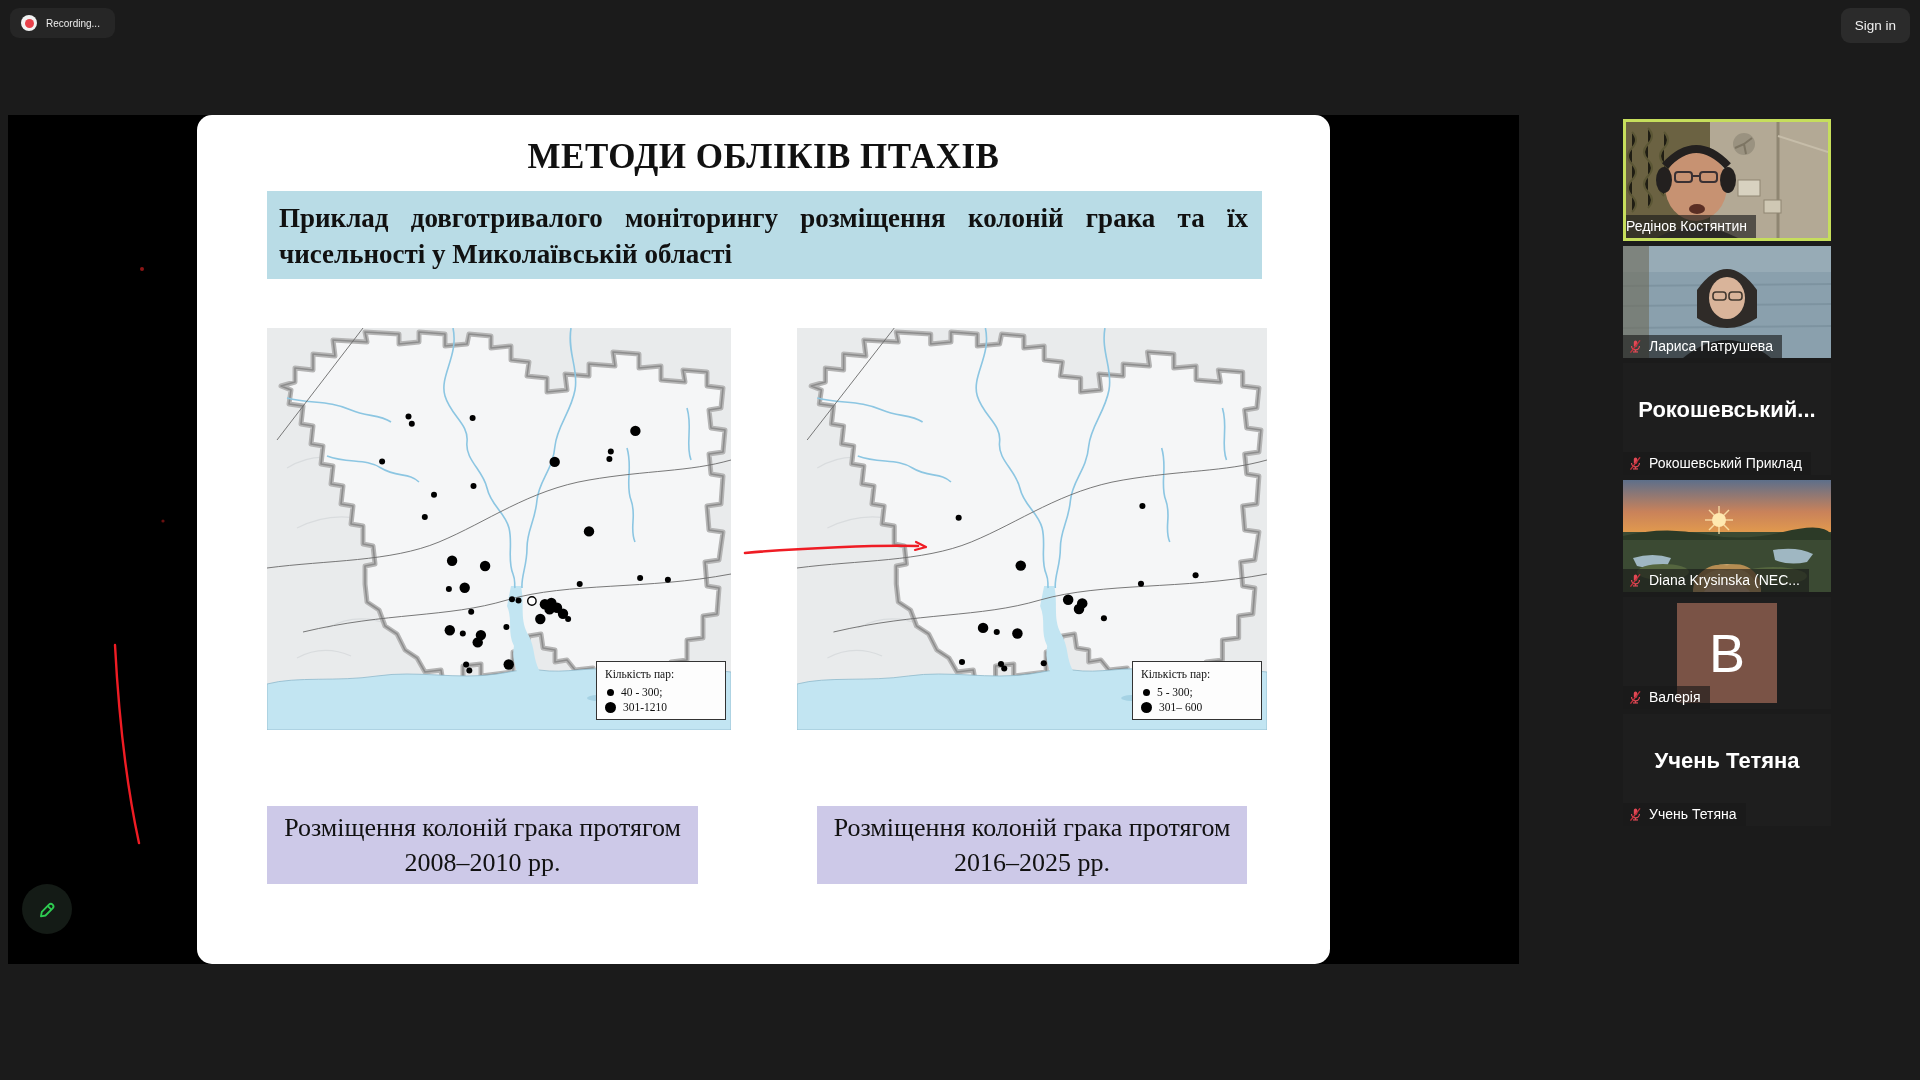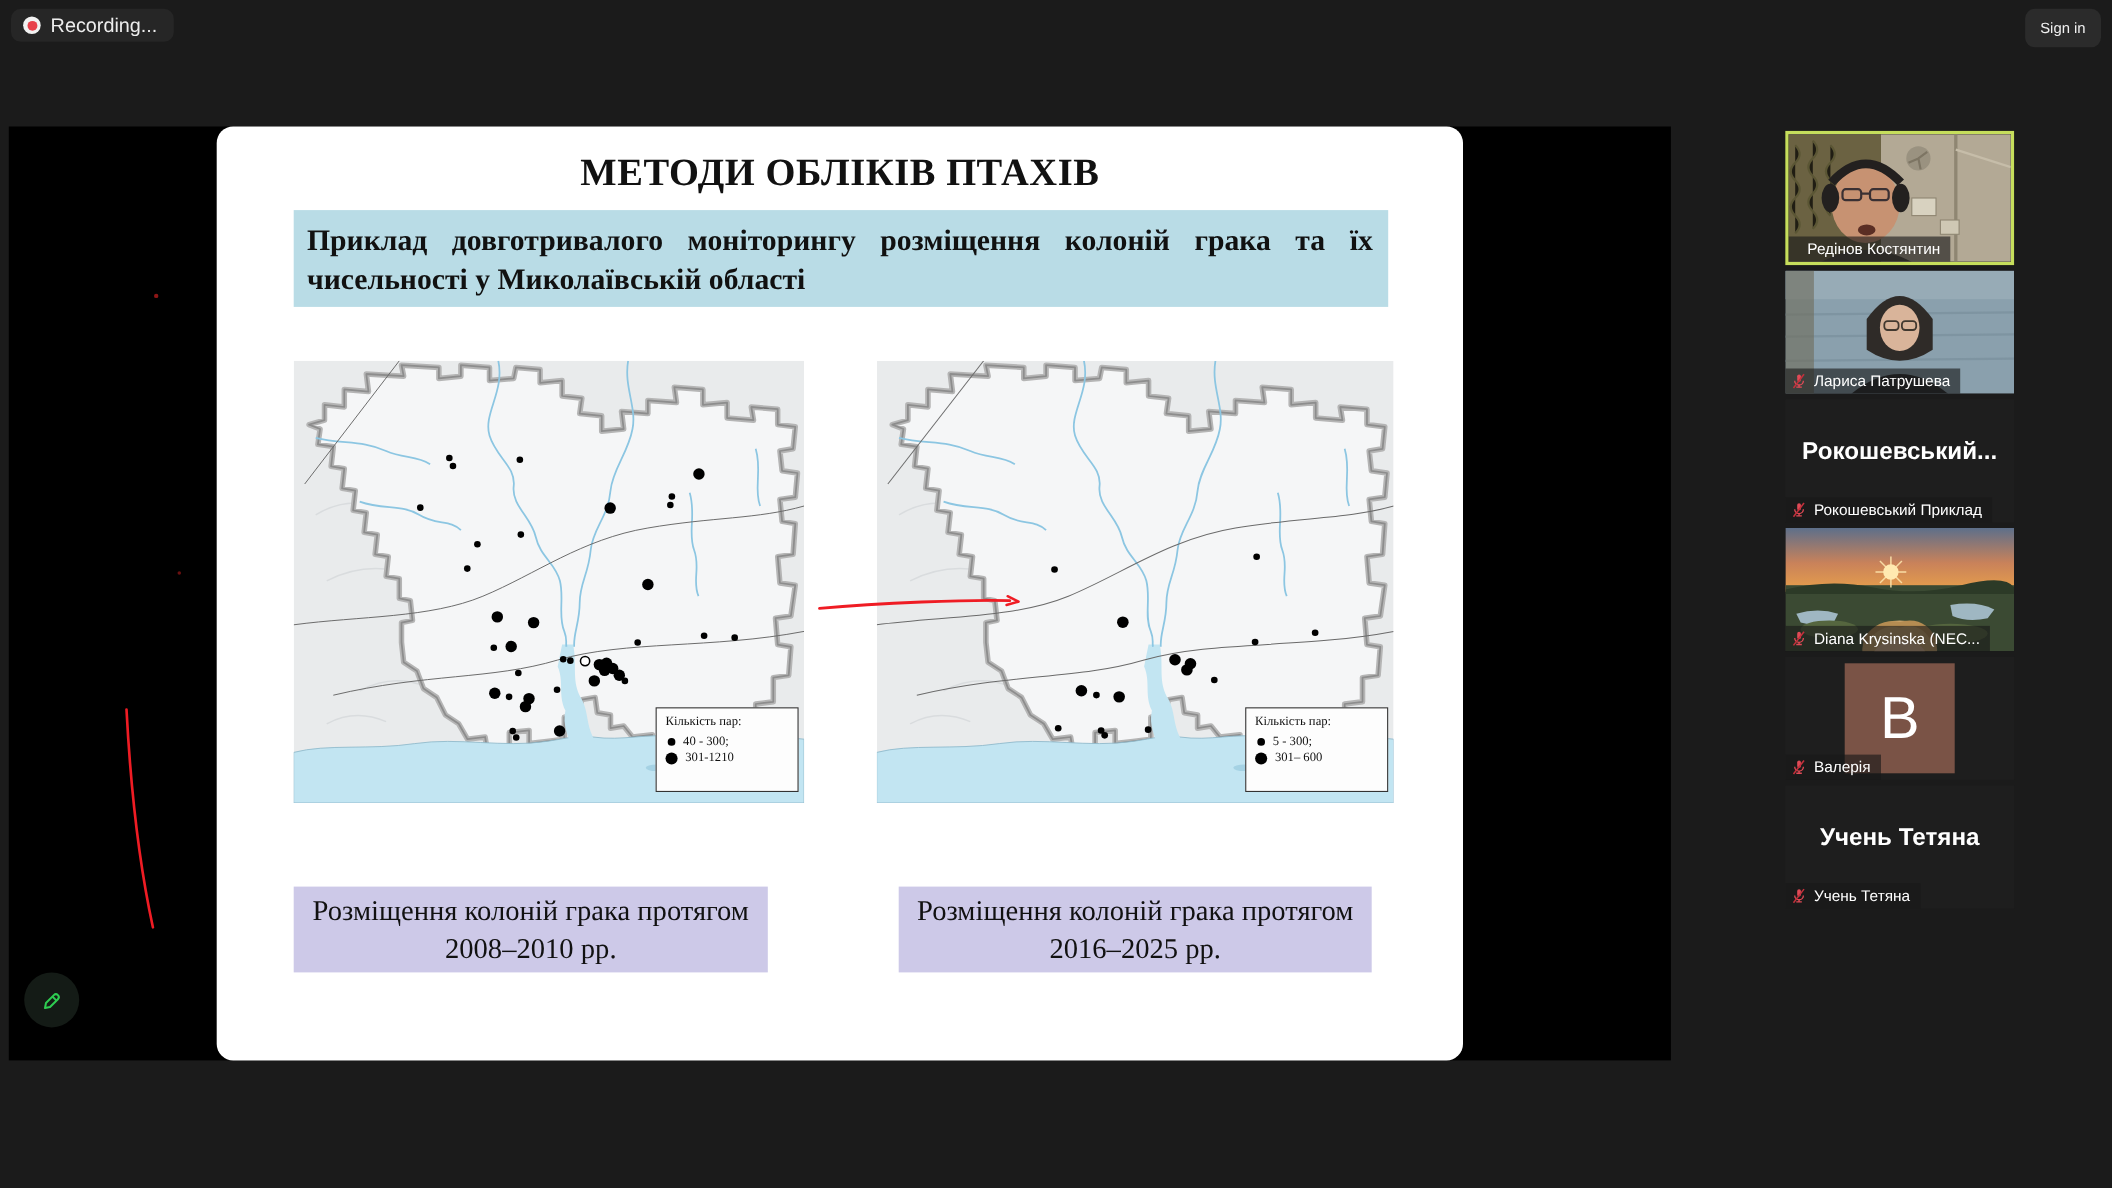--- a/index.html
+++ b/index.html
@@ -3,39 +3,39 @@
 <meta charset="utf-8">
 <style>
   html,body{margin:0;padding:0;width:1920px;height:1080px;background:#1b1b1b;overflow:hidden;
             font-family:"Liberation Sans","DejaVu Sans",sans-serif;}
   
   .topbar{position:absolute;left:0;top:0;width:1920px;height:46px;}
   .rec-pill{position:absolute;left:10px;top:8px;height:30px;display:flex;align-items:center;gap:9px;
             padding:0 15px 0 11px;background:#262626;border-radius:9px;cursor:pointer;}
   .rec-dot-outer{width:16px;height:16px;border-radius:50%;background:#f2f2f2;display:flex;align-items:center;justify-content:center;}
   .rec-dot-inner{width:9px;height:9px;border-radius:50%;background:#e8414b;}
-  .rec-label{color:#ededed;font-size:18px;}
+  .rec-label{color:#ededed;font-size:10px;}
   .signin-btn{position:absolute;right:10px;top:8px;background:#2b2b2b;border-radius:9px;
               padding:10px 14px;color:#f0f0f0;font-size:13.5px;cursor:pointer;}
   
   .stage{position:absolute;left:8px;top:115px;width:1511px;height:849px;background:#000;}
   .slide{position:absolute;left:189px;top:0px;width:1133px;height:849px;background:#ffffff;
          font-family:"Liberation Serif","DejaVu Serif",serif;color:#111;border-radius:15px;}
   .slide-title{position:absolute;left:0;top:22px;width:1133px;text-align:center;
                font-size:35px;font-weight:bold;letter-spacing:.5px;}
   .subtitle-box{position:absolute;left:70px;top:76px;width:995px;height:88px;background:#b9dce6;
                 box-sizing:border-box;padding:9px 14px 0 12px;font-size:27px;font-weight:bold;
                 line-height:36px;text-align:justify;}
   .maps-row{position:absolute;left:0;top:213px;width:1133px;height:402px;}
   .map{position:absolute;top:0;width:464px;height:402px;}
   .map.left{left:70px;}
   .map.right{left:600px;width:470px;}
   .map svg.mapsvg{position:absolute;inset:0;width:100%;height:100%;}
   .legend{position:absolute;right:5px;bottom:10px;width:116px;background:#fdfdfd;border:1px solid #333;
-          padding:5px 4px 22px 8px;font-size:11.5px;line-height:15px;color:#111;}
+          padding:5px 4px 4px 8px;font-size:11.5px;line-height:15px;color:#111;}
   .legend-title{margin-bottom:3px;}
   .legend-row{display:flex;align-items:center;gap:7px;}
   .ldot{border-radius:50%;background:#000;flex:0 0 auto;}
   .ldot.small{width:7px;height:7px;margin-left:2px;}
   .ldot.large{width:11px;height:11px;}
   .caption-box{position:absolute;top:651px;height:78px;background:#cdc9e8;display:flex;
                align-items:center;justify-content:center;text-align:center;
                font-size:26px;line-height:35px;margin-top:40px;}
   .caption-box.left{left:70px;width:431px;}
   .caption-box.right{left:620px;width:430px;}
@@ -44,21 +44,21 @@
   
   .pencil-btn{position:absolute;left:22px;top:884px;width:50px;height:50px;border-radius:50%;
               background:#141b16;display:flex;align-items:center;justify-content:center;cursor:pointer;z-index:7;}
   
   .participants{position:absolute;left:1623px;top:119px;width:208px;display:flex;flex-direction:column;gap:5px;}
   .tile{position:relative;width:208px;height:112px;background:#1e1e1e;overflow:hidden;cursor:pointer;}
   .tile.active{height:122px;border:3px solid #c6de5c;box-sizing:border-box;background:#000;}
   .tile .scene{position:absolute;inset:0;width:100%;height:100%;}
   .name-tag{position:absolute;left:0;bottom:0;display:flex;align-items:center;gap:6px;
             background:rgba(24,24,24,.62);padding:3px 9px 4px 5px;max-width:200px;}
-  .name-tag.nomic{padding-left:17px;text-align:center;}
+  .name-tag.nomic{padding-left:0;text-align:center;}
   .name-tag span{color:#fff;font-size:14px;white-space:nowrap;overflow:hidden;text-overflow:ellipsis;}
   .big-name{position:absolute;left:0;right:0;top:42%;transform:translateY(-50%);text-align:center;
             color:#fff;font-size:22px;font-weight:bold;}
   .tile .mic{width:15px;height:15px;flex:0 0 auto;}
   .letter-avatar{position:absolute;left:54px;top:6px;width:100px;height:100px;background:#7a5346;
                  display:flex;align-items:center;justify-content:center;color:#fff;font-size:54px;}
 </style>
 </head>
 <body>
 

